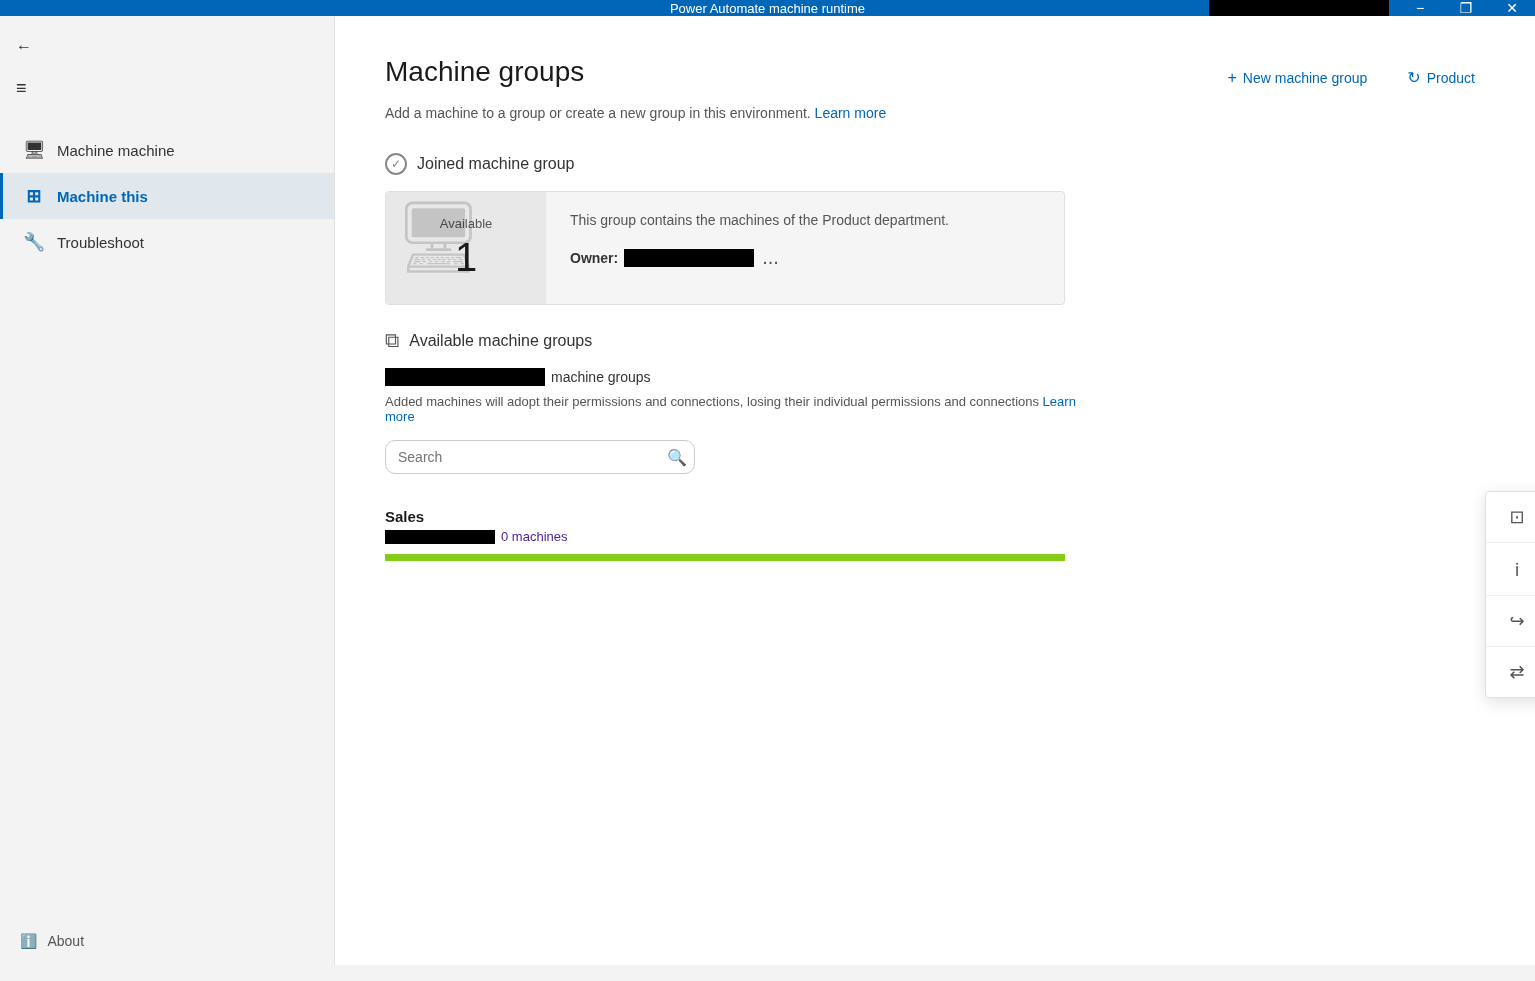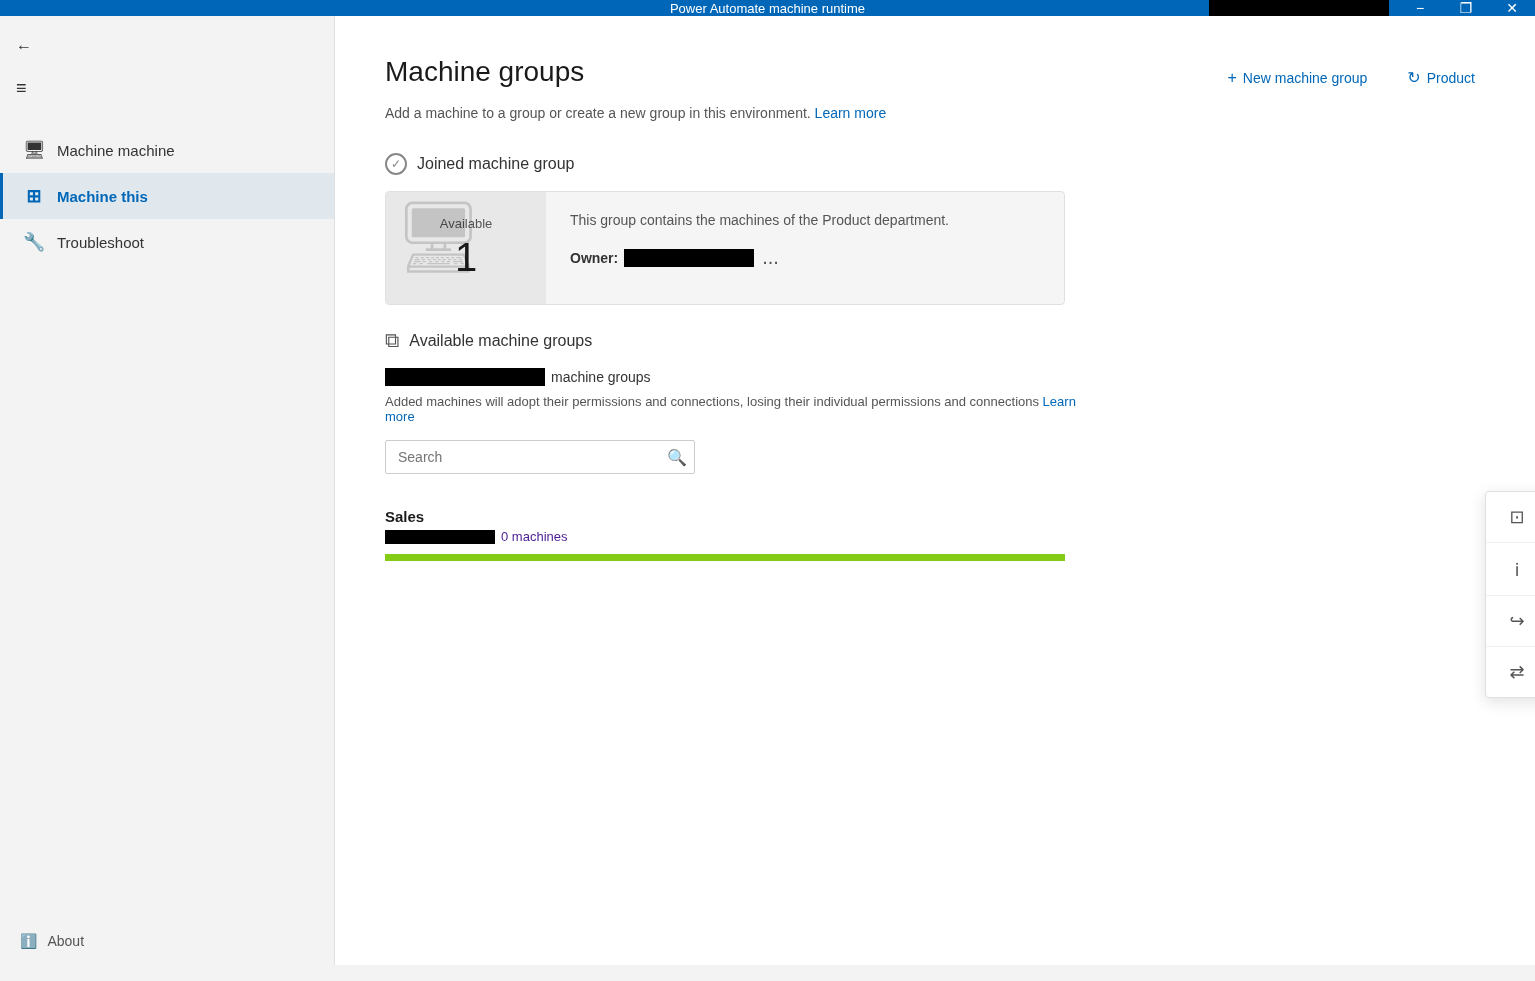--- a/index.html
+++ b/index.html
@@ -306,21 +306,21 @@
     
     .search-container {
       position: relative;
       width: 310px;
       margin-bottom: 24px;
     }
     .search-input {
       width: 100%;
       padding: 8px 36px 8px 12px;
       border: 1px solid #ccc;
-      border-radius: 2px;
+      border-radius: 10px;
       font-size: 14px;
       outline: none;
     }
     .search-icon-btn {
       position: absolute;
       right: 8px;
       top: 50%;
       transform: translateY(-50%);
       background: transparent;
       border: none;

